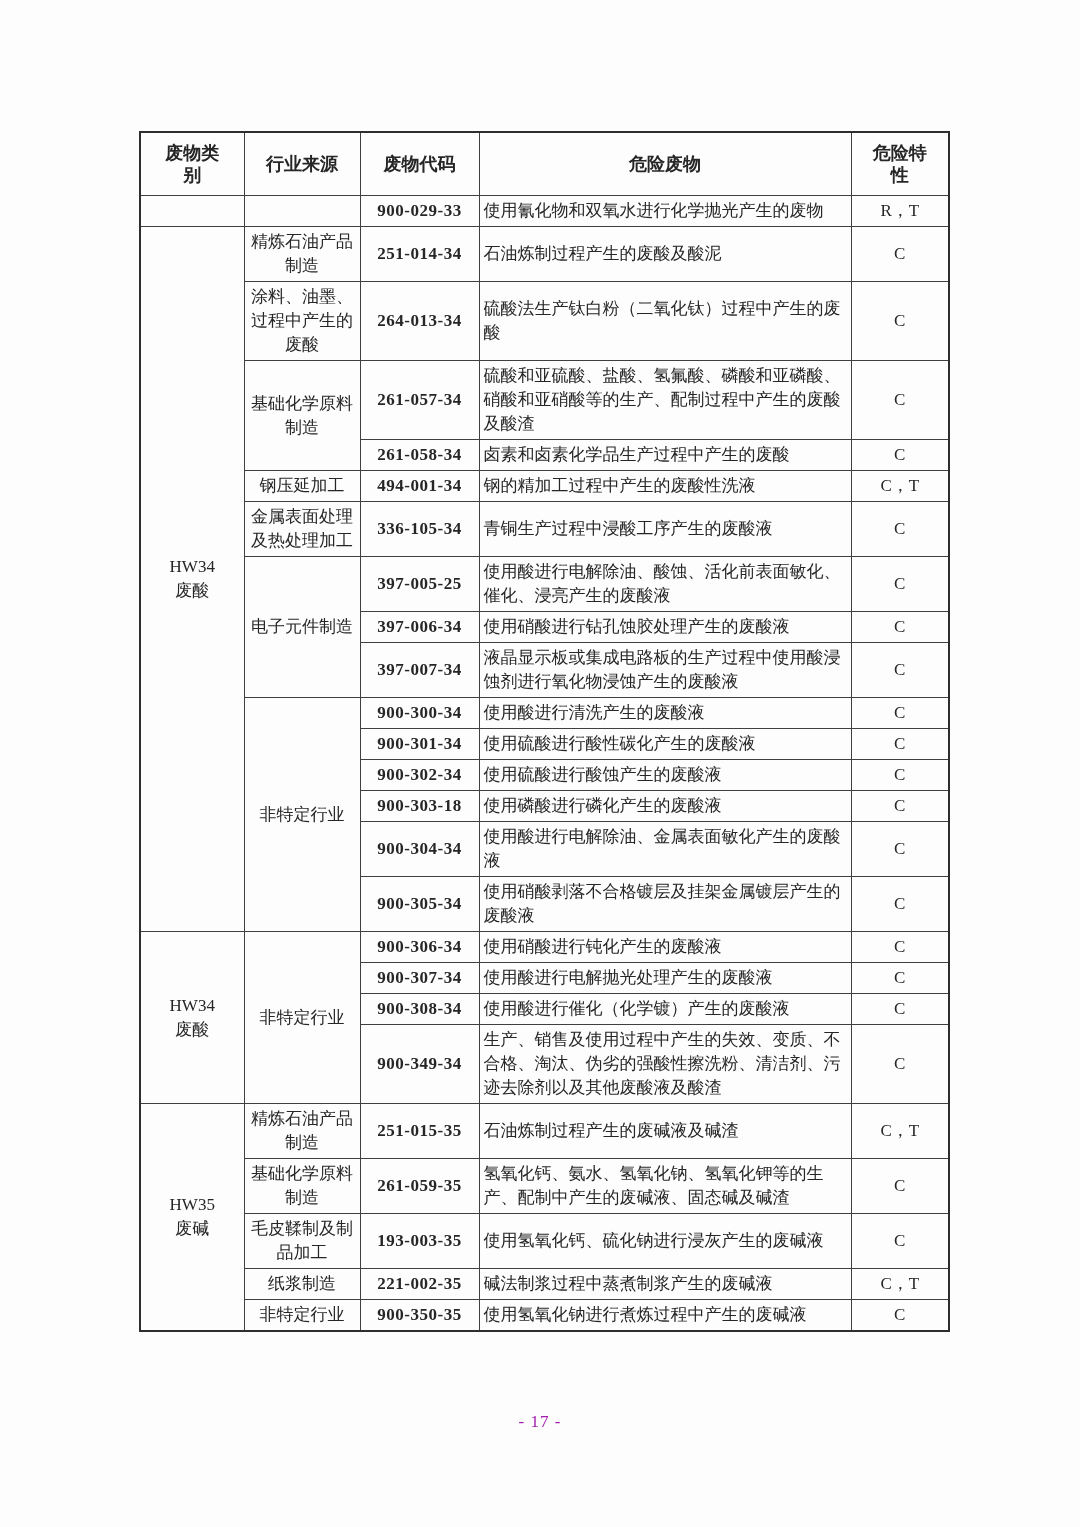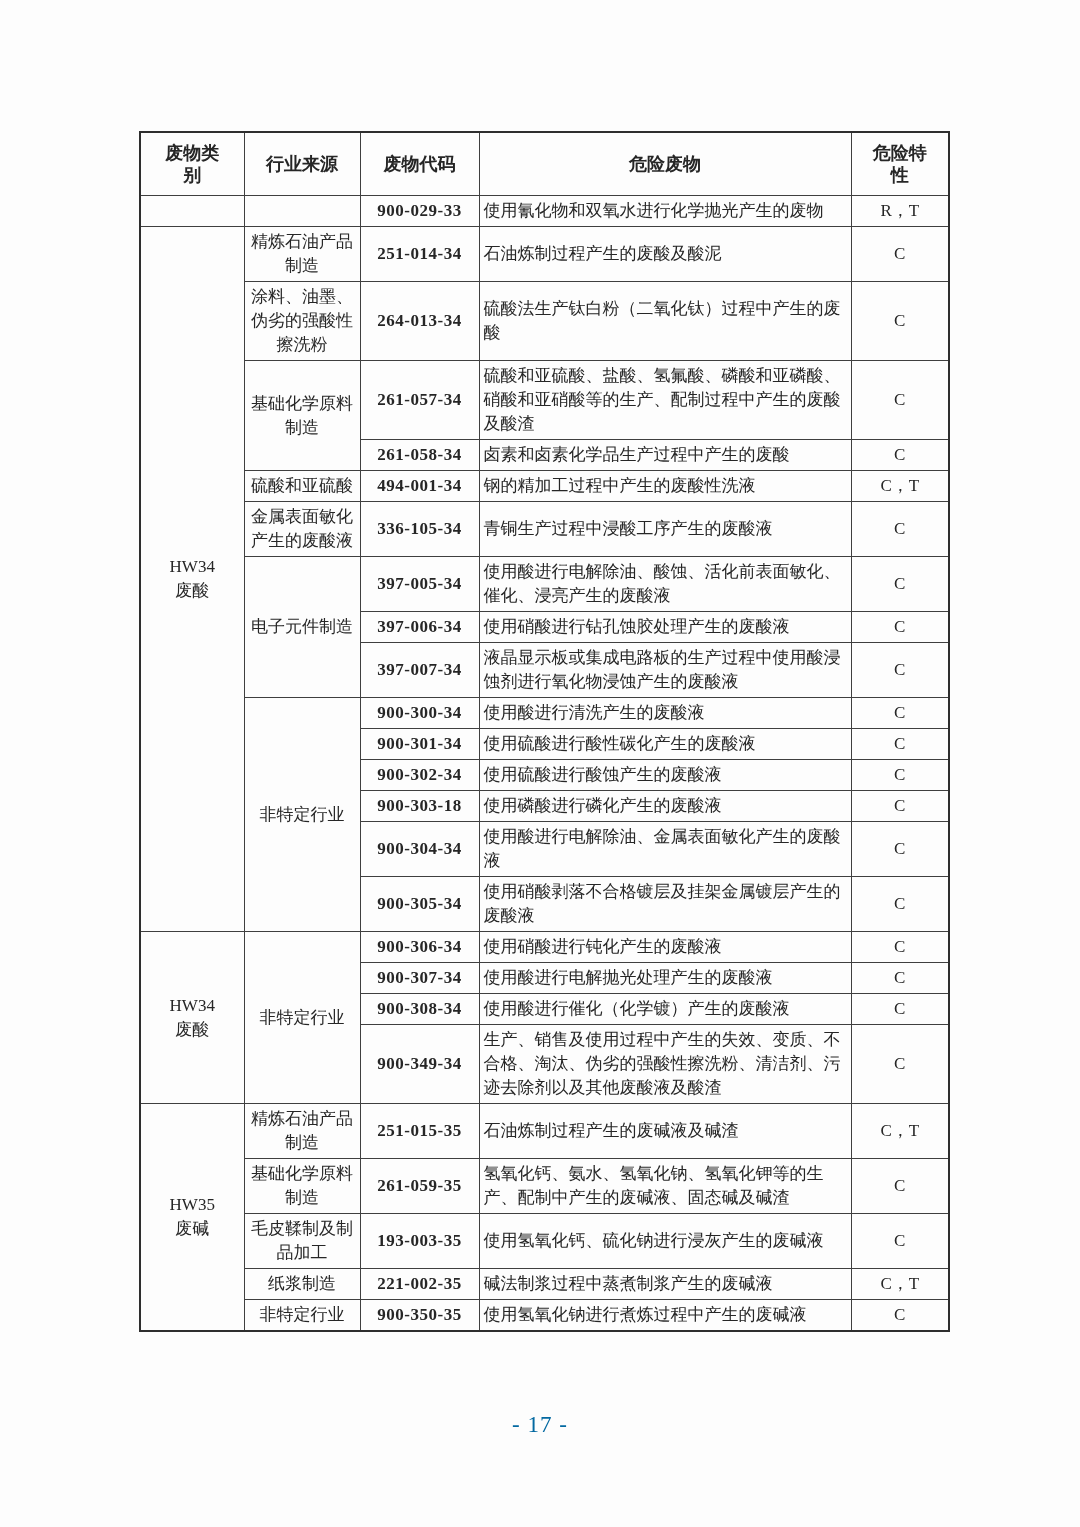--- a/index.html
+++ b/index.html
@@ -63,22 +63,22 @@
   }
   td.haz {
     text-align: center;
   }
   .page-footer {
     position: absolute;
     left: 0;
     top: 1412px;
     width: 100%;
     text-align: center;
-    font-size: 23px;
-    color: #0369a1;
+    font-size: 17px;
+    color: #a21caf;
     letter-spacing: 1px;
   }
 </style>
 </head>
 <body>
 
 <div class="page">
 
   <table class="waste-table">
     <colgroup>
@@ -107,51 +107,51 @@
         </tr>
         <tr>
           <td class="cat" rowspan="15">HW34
 废酸</td>
           <td class="ind">精炼石油产品制造</td>
           <td class="code">251-014-34</td>
           <td class="waste">石油炼制过程产生的废酸及酸泥</td>
           <td class="haz">C</td>
         </tr>
         <tr>
-          <td class="ind">涂料、油墨、伪劣的强酸性擦洗粉</td>
+          <td class="ind">涂料、油墨、过程中产生的废酸</td>
           <td class="code">264-013-34</td>
           <td class="waste">硫酸法生产钛白粉（二氧化钛）过程中产生的废酸</td>
           <td class="haz">C</td>
         </tr>
         <tr>
           <td class="ind" rowspan="2">基础化学原料制造</td>
           <td class="code">261-057-34</td>
           <td class="waste">硫酸和亚硫酸、盐酸、氢氟酸、磷酸和亚磷酸、硝酸和亚硝酸等的生产、配制过程中产生的废酸及酸渣</td>
           <td class="haz">C</td>
         </tr>
         <tr>
           <td class="code">261-058-34</td>
           <td class="waste">卤素和卤素化学品生产过程中产生的废酸</td>
           <td class="haz">C</td>
         </tr>
         <tr>
-          <td class="ind">硫酸和亚硫酸</td>
+          <td class="ind">钢压延加工</td>
           <td class="code">494-001-34</td>
           <td class="waste">钢的精加工过程中产生的废酸性洗液</td>
           <td class="haz">C，T</td>
         </tr>
         <tr>
-          <td class="ind">金属表面敏化产生的废酸液</td>
+          <td class="ind">金属表面处理及热处理加工</td>
           <td class="code">336-105-34</td>
           <td class="waste">青铜生产过程中浸酸工序产生的废酸液</td>
           <td class="haz">C</td>
         </tr>
         <tr>
           <td class="ind" rowspan="3">电子元件制造</td>
-          <td class="code">397-005-34</td>
+          <td class="code">397-005-25</td>
           <td class="waste">使用酸进行电解除油、酸蚀、活化前表面敏化、催化、浸亮产生的废酸液</td>
           <td class="haz">C</td>
         </tr>
         <tr>
           <td class="code">397-006-34</td>
           <td class="waste">使用硝酸进行钻孔蚀胶处理产生的废酸液</td>
           <td class="haz">C</td>
         </tr>
         <tr>
           <td class="code">397-007-34</td>

